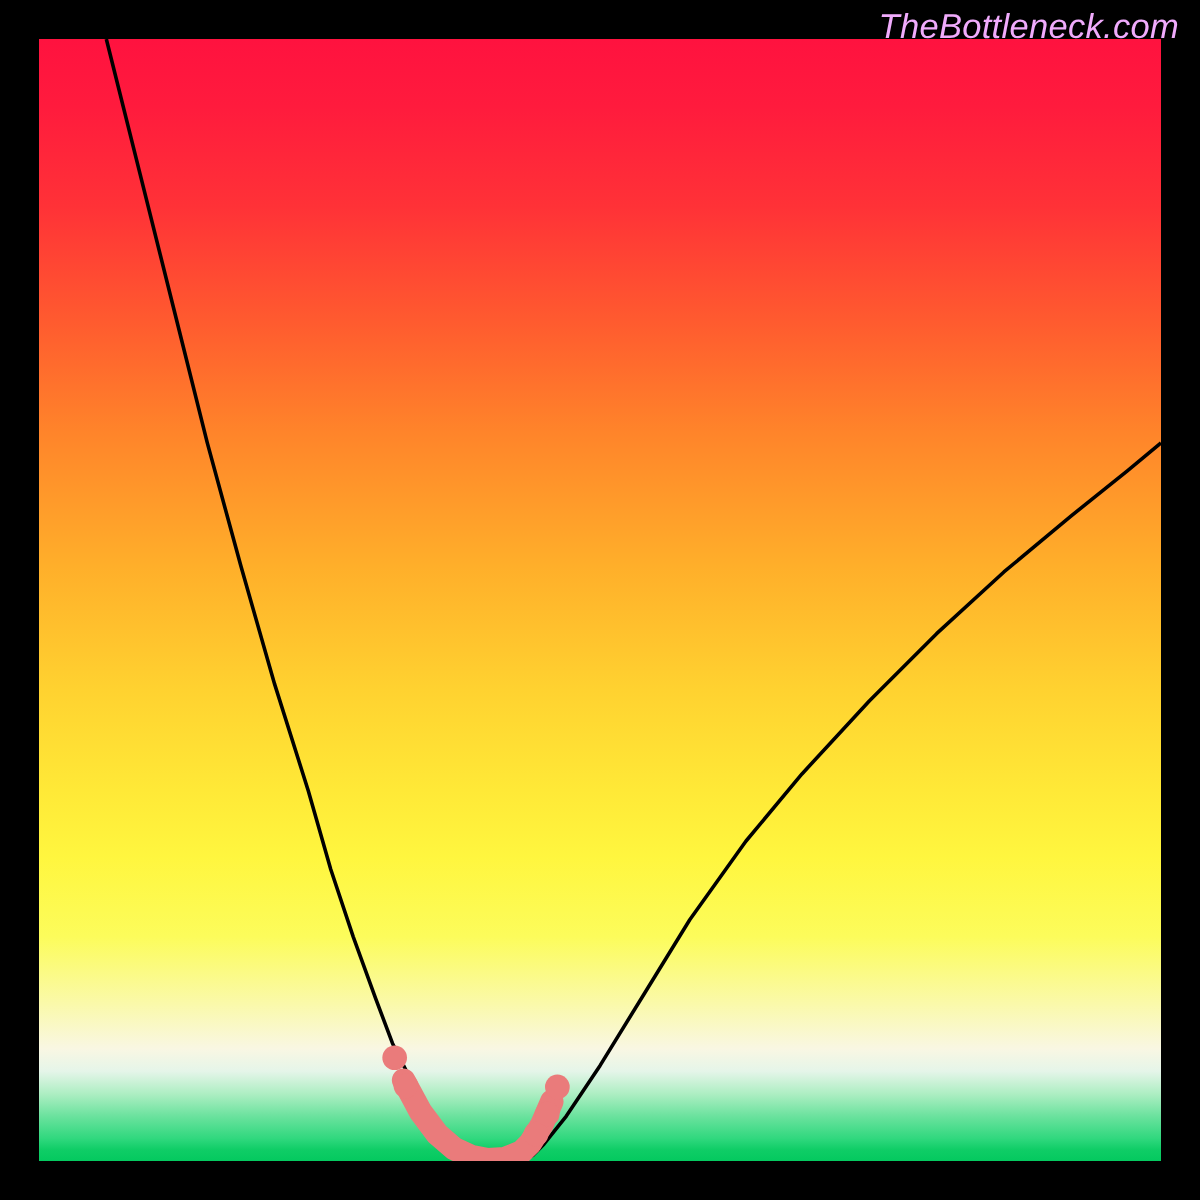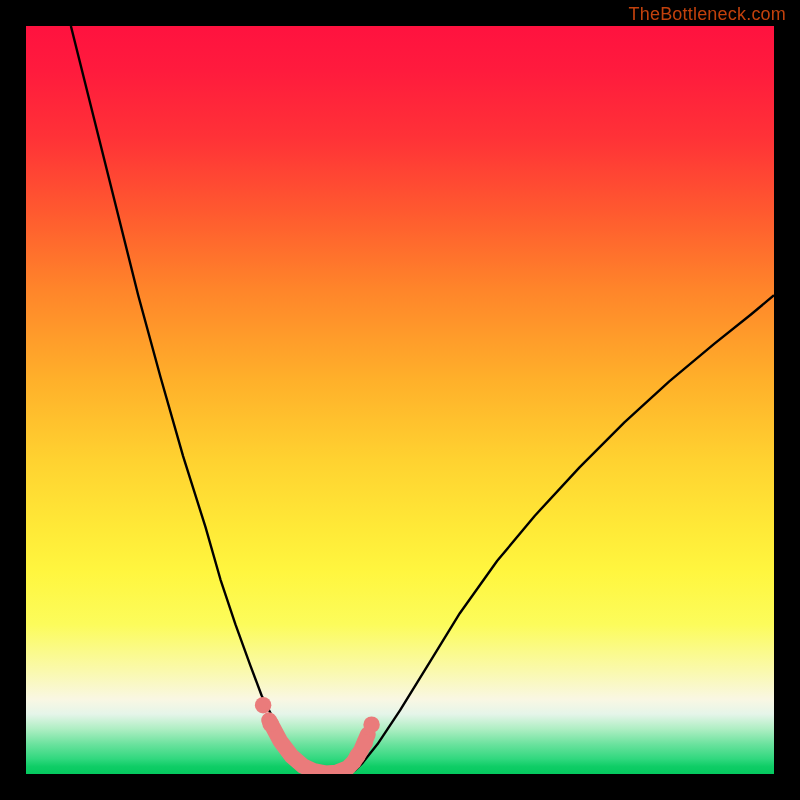--- a/index.html
+++ b/index.html
@@ -48,25 +48,26 @@
       #6be29e 96%,
       #30d87e 98%,
       #0fcd66 99%,
       #04c95f 100%
     );
   }
   .watermark {
     position: absolute;
     top: 4px;
     right: 14px;
-    color: #c2410c;
-    font-size: 18px;
+    color: #f0abfc;
+    font-size: 23px;
     letter-spacing: 0.2px;
     font-weight: 500;
     font-family: Arial, Helvetica, sans-serif;
+    font-style: italic;
   }
   svg.curve {
     position: absolute;
     inset: 0;
     width: 100%;
     height: 100%;
   }
 </style>
 </head>
 <body>

